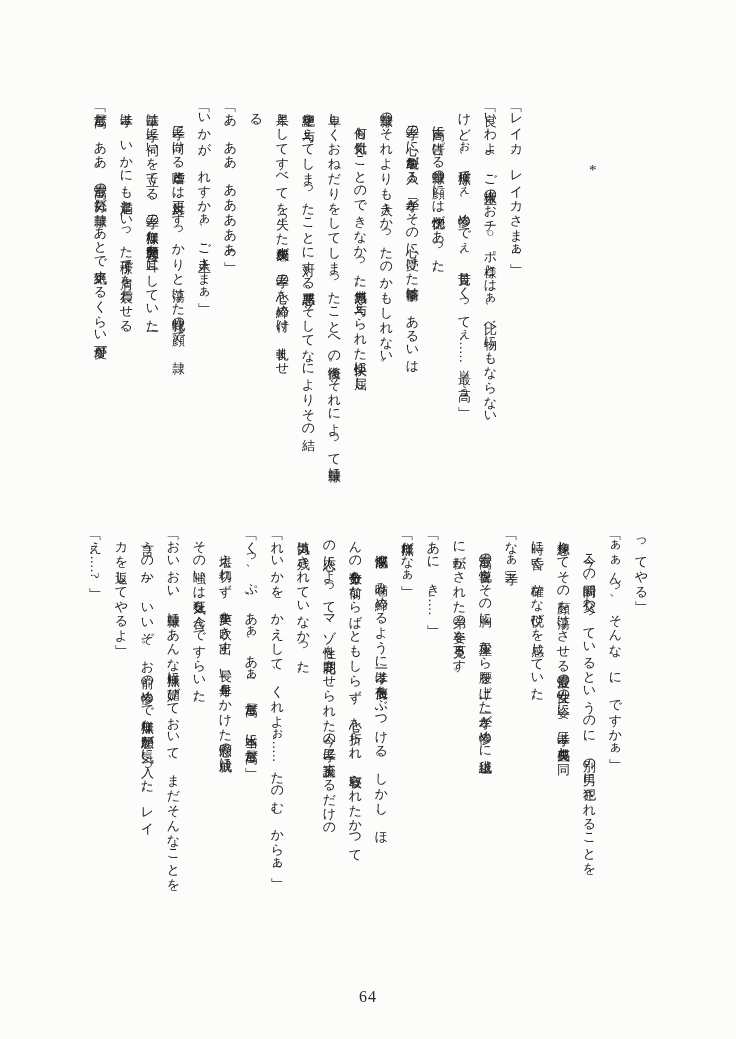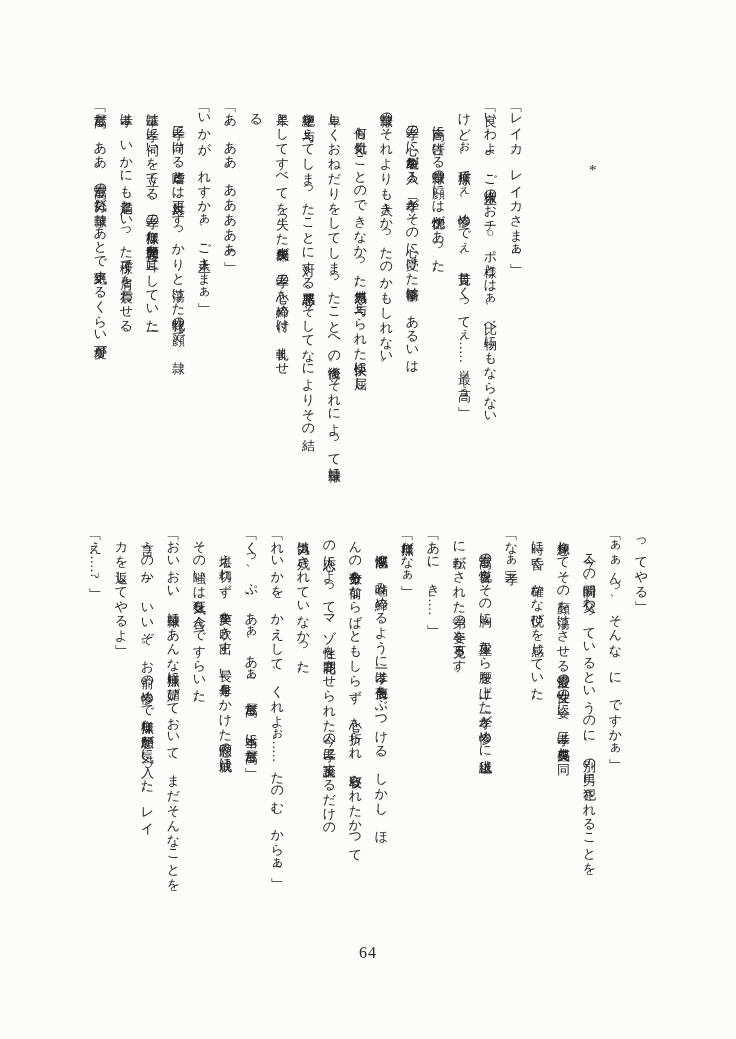--- a/index.html
+++ b/index.html
@@ -44,21 +44,21 @@
   }
   .separator {
     position: absolute;
     left: 589px;
     top: 162px;
     font-size: 15px;
     color: #2a2a2c;
   }
   .page-number {
     position: absolute;
-    top: 944px;
+    top: 988px;
     left: 0;
     width: 100%;
     text-align: center;
     font-size: 16px;
     letter-spacing: 1px;
     color: #2a2a2c;
   }
 </style>
 </head>
 <body>

